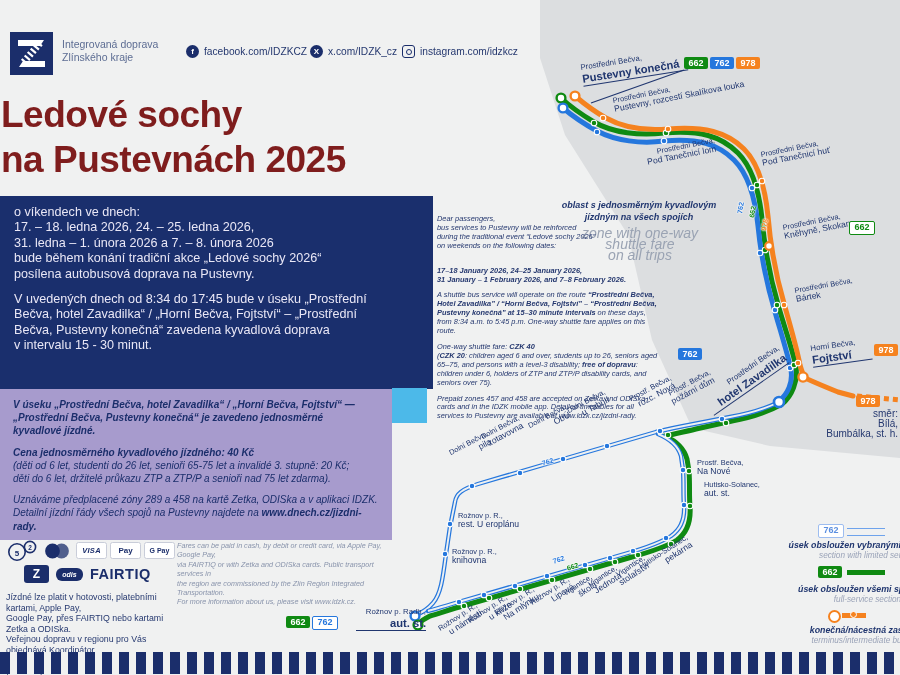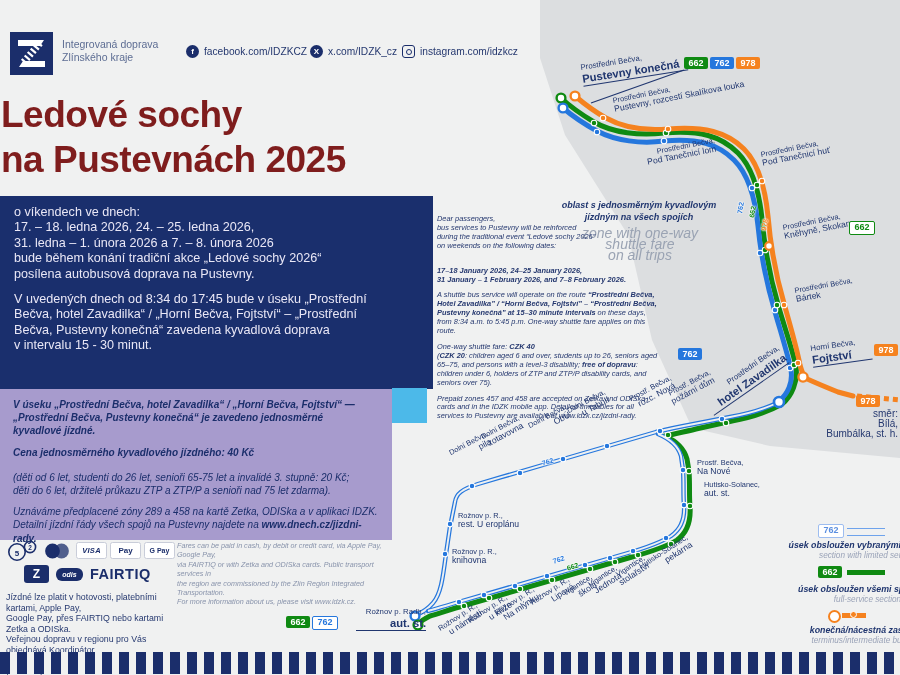--- a/index.html
+++ b/index.html
@@ -350,21 +350,21 @@
   <p style="margin-bottom:0">V uvedených dnech od 8:34 do 17:45 bude v úseku „Prostřední
 Bečva, hotel Zavadilka“ / „Horní Bečva, Fojtství“ – „Prostřední
 Bečva, Pustevny konečná“ zavedena kyvadlová doprava
 v intervalu 15 - 30 minut.</p>
 </div>
 
 <div id="fare" class="panel">
   <p class="b">V úseku „Prostřední Bečva, hotel Zavadilka“ / „Horní Bečva, Fojtství“ —
 „Prostřední Bečva, Pustevny konečná“ je zavedeno jednosměrné
 kyvadlové jízdné.</p>
-  <p style="margin-bottom:12px"><span class="b">Cena jednosměrného kyvadlového jízdného: 40 Kč</span></p>
+  <p style="margin-bottom:0"><span class="b">Cena jednosměrného kyvadlového jízdného: 40 Kč</span></p>
   <p>(děti od 6 let, studenti do 26 let, senioři 65-75 let a invalidé 3. stupně: 20 Kč;
 děti do 6 let, držitelé průkazu ZTP a ZTP/P a senioři nad 75 let zdarma).</p>
   <p style="margin-bottom:0"><span>Uznáváme předplacené zóny 289 a 458 na kartě Zetka, ODISka a v aplikaci IDZK.
 Detailní jízdní řády všech spojů na Pustevny najdete na </span><span class="b">www.dnech.cz/jizdni-rady.</span></p>
 </div>
 <div id="blue-square" class="panel"></div>
 
 <div id="english" class="panel">
   <p style="margin-bottom:16px">Dear passengers,
 bus services to Pustevny will be reinforced

